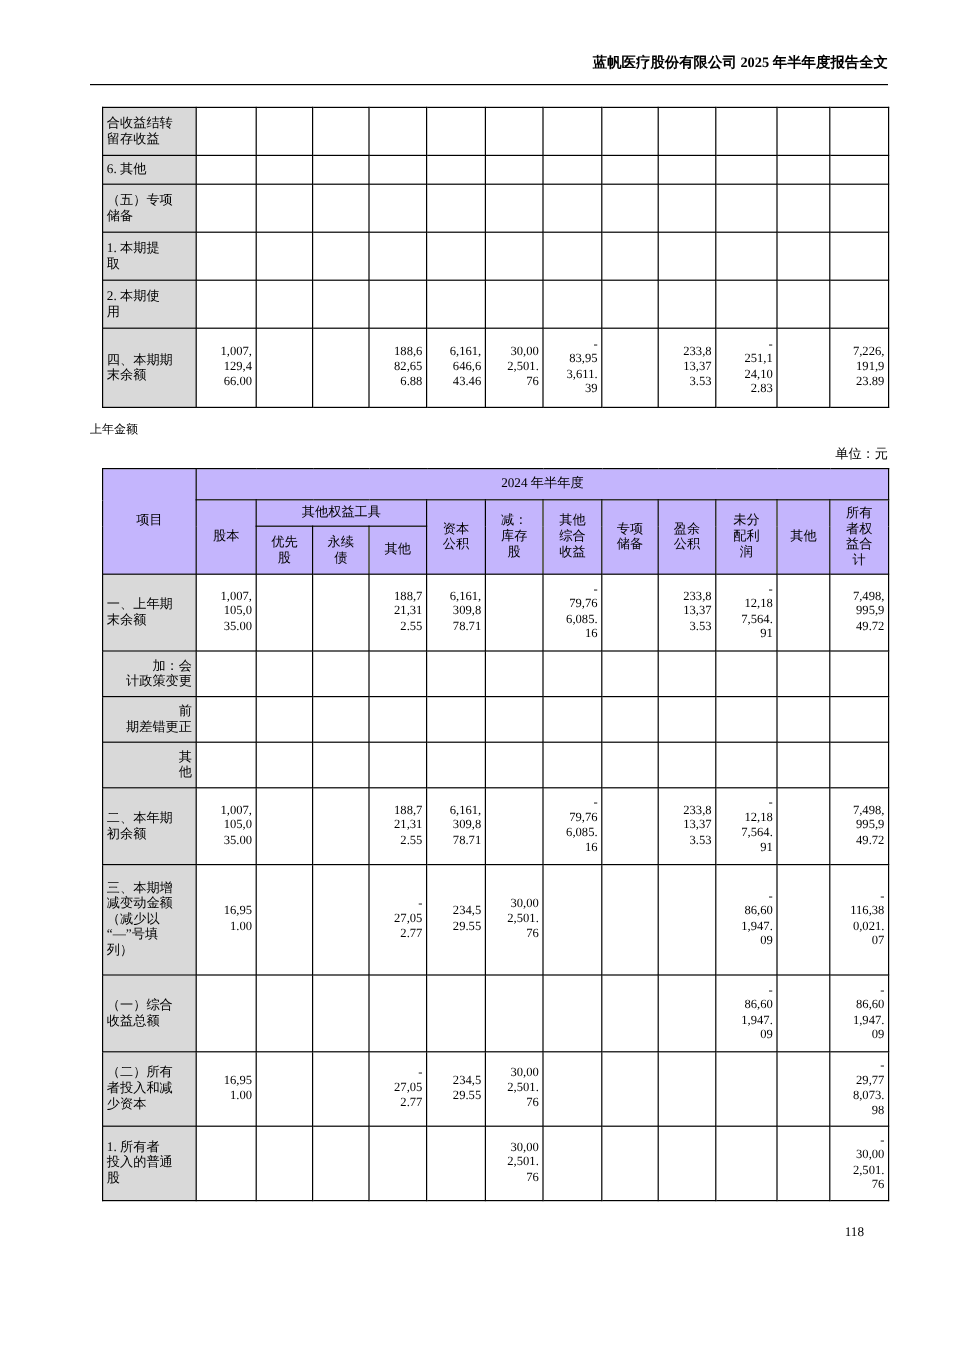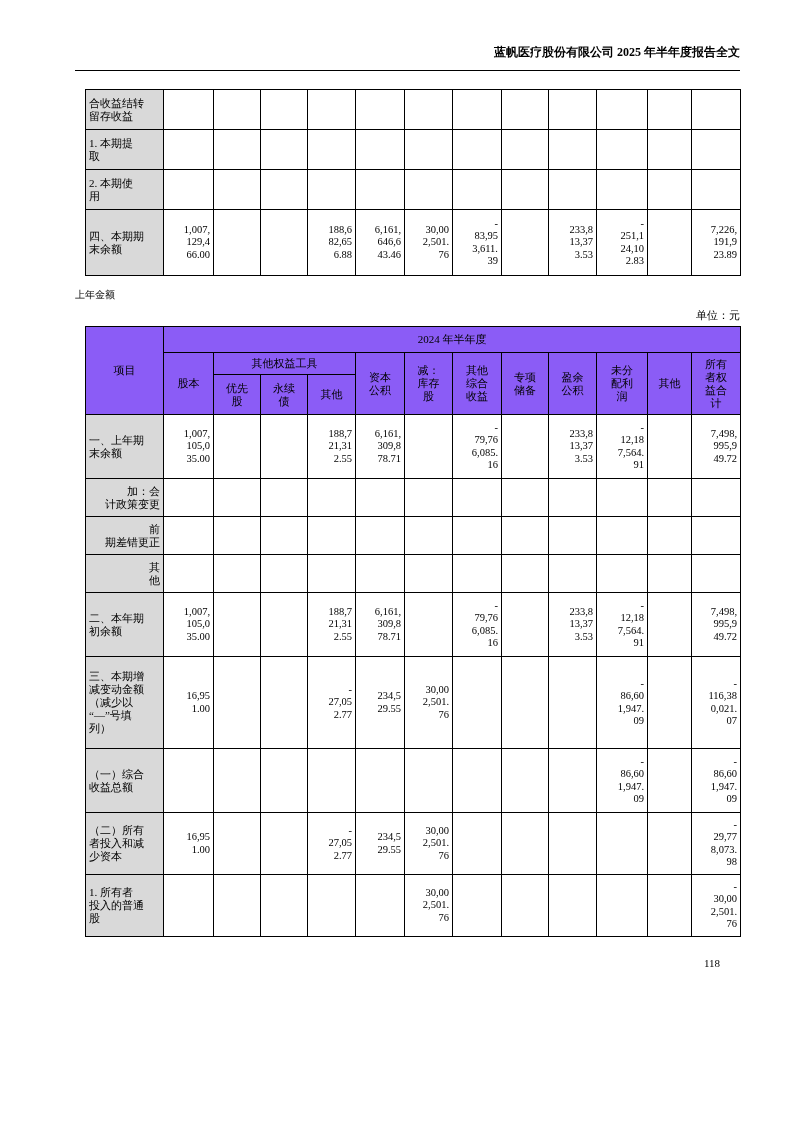--- a/index.html
+++ b/index.html
@@ -45,21 +45,21 @@
   }
   .lbl.right{text-align:right;}
   .num{
     font-size:10.5px;
     line-height:12.5px;
     text-align:right;
     white-space:pre-line;
     word-break:break-all;
   }
   .hd{
-    background:#8b5cf6;
+    background:#c4b5fd;
     font-size:11px;
     line-height:13px;
     text-align:center;
     white-space:pre-line;
   }
   .hr1{height:26px;}
   .hr2{height:22px;}
   .hr3{height:40px;}
   .section-label{
     margin-top:12px;
@@ -102,20 +102,51 @@
       <col style="width:47px">
         <col style="width:48px">
         <col style="width:51px">
         <col style="width:44px">
       <col style="width:49px">
     </colgroup>
     <tbody id="t1-body">
         <tr style="height: 40px; padding-left: 33px;">
           <td class="lbl">合收益结转
 留存收益</td>
+          <td class="num"></td>
+          <td class="num"></td>
+          <td class="num"></td>
+          <td class="num"></td>
+          <td class="num"></td>
+          <td class="num"></td>
+          <td class="num"></td>
+          <td class="num"></td>
+          <td class="num"></td>
+          <td class="num"></td>
+          <td class="num"></td>
+          <td class="num"></td>
+        </tr>
+        <tr style="height: 24px;">
+          <td class="lbl">6. 其他</td>
+          <td class="num"></td>
+          <td class="num"></td>
+          <td class="num"></td>
+          <td class="num"></td>
+          <td class="num"></td>
+          <td class="num"></td>
+          <td class="num"></td>
+          <td class="num"></td>
+          <td class="num"></td>
+          <td class="num"></td>
+          <td class="num"></td>
+          <td class="num"></td>
+        </tr>
+        <tr style="height: 40px;">
+          <td class="lbl">（五）专项
+储备</td>
           <td class="num"></td>
           <td class="num"></td>
           <td class="num"></td>
           <td class="num"></td>
           <td class="num"></td>
           <td class="num"></td>
           <td class="num"></td>
           <td class="num"></td>
           <td class="num"></td>
           <td class="num"></td>

